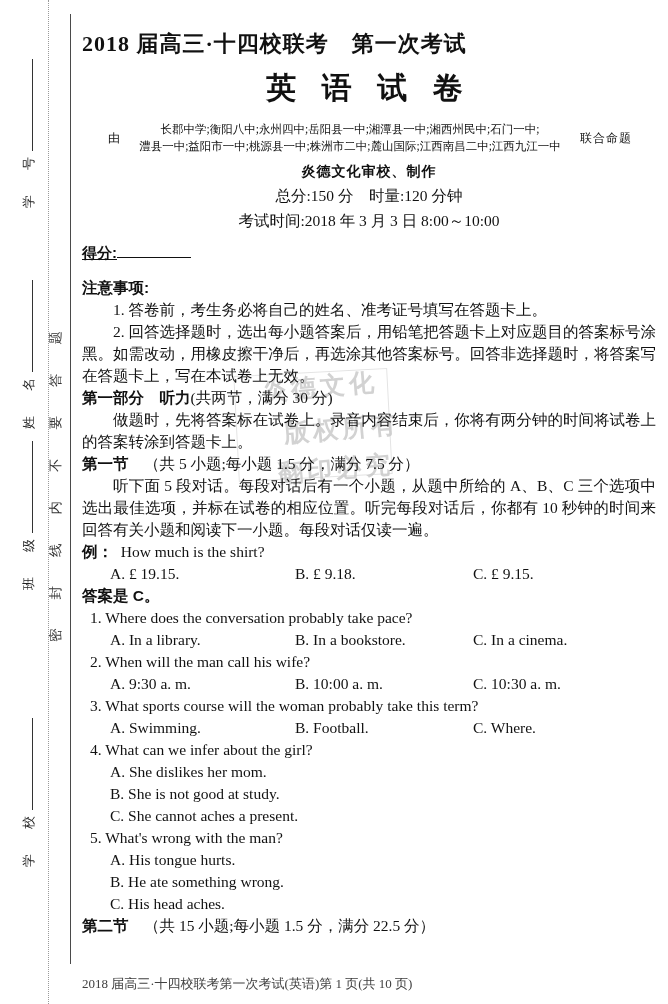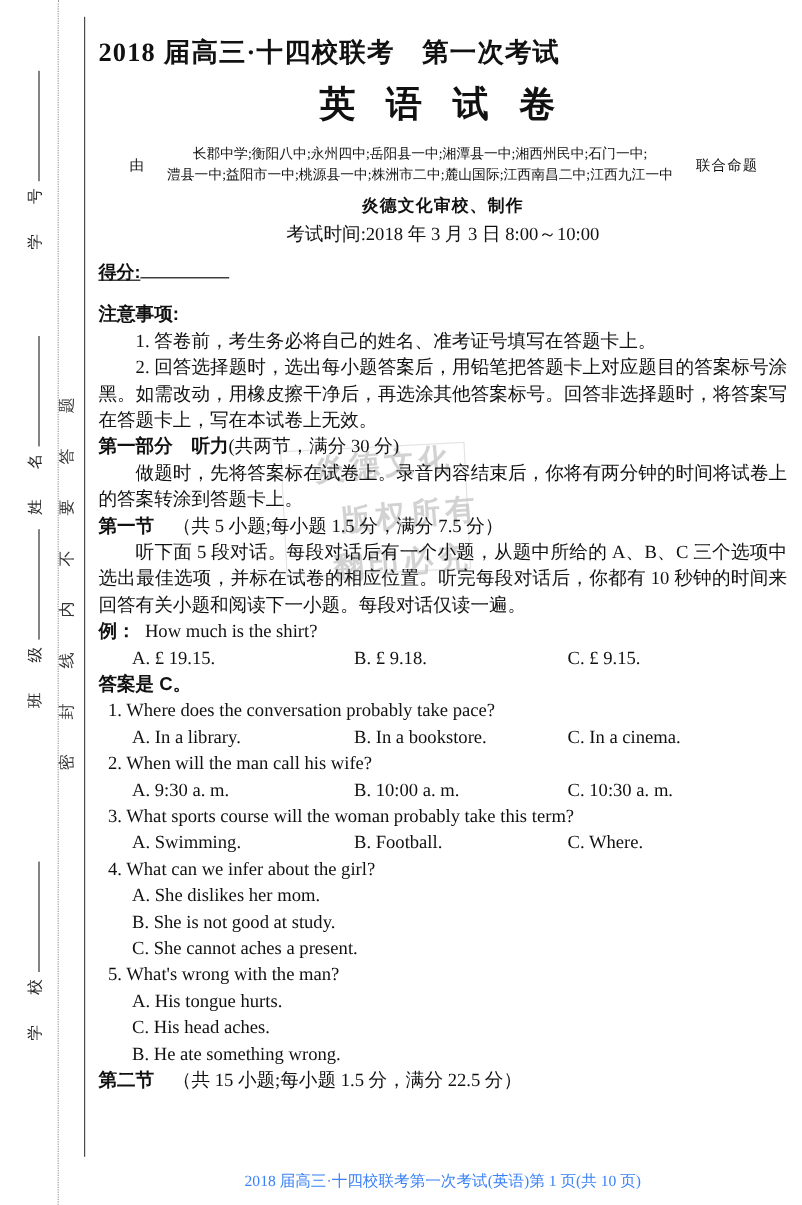--- a/index.html
+++ b/index.html
@@ -55,22 +55,22 @@
   p{margin:0;}
   .para{text-indent:2em;text-align:justify;}
   .question{padding-left:8px;}
   .opt-row{display:flex;padding-left:28px;}
   .opt-row .o1{width:185px;flex:0 0 auto;}
   .opt-row .o2{width:178px;flex:0 0 auto;}
   .opt-row .o3{flex:1 1 auto;}
   .opt-stack{padding-left:28px;}
   .heading .rest{font-weight:normal;font-family:"Liberation Serif","DejaVu Serif",serif;}
   .example-line .eng{font-weight:normal;font-family:"Liberation Serif","DejaVu Serif",serif;}
-  .footer{position:absolute;left:82px;top:975px;width:574px;text-align:center;
-    font-size:13px;color:#3b82f6;z-index:1;}
+  .footer{position:absolute;left:82px;top:975px;width:574px;
+    font-size:13px;color:#404040;z-index:1;}
 </style>
 </head>
 <body>
 
 <div class="wm-box"></div>
 <div class="watermark wm1">炎德文化</div>
 <div class="watermark wm2">版权所有</div>
 <div class="watermark wm3">翻印必究</div>
 
 <div class="dotted-line"></div>
@@ -88,20 +88,21 @@
   <div class="schools-row">
     <span class="by-label">由</span>
     <span class="schools-lines">
       <span style="display:block">长郡中学;衡阳八中;永州四中;岳阳县一中;湘潭县一中;湘西州民中;石门一中;</span>
       <span style="display:block">澧县一中;益阳市一中;桃源县一中;株洲市二中;麓山国际;江西南昌二中;江西九江一中</span>
     </span>
     <span class="joint-label">联合命题</span>
   </div>
 
   <div class="producer">炎德文化审校、制作</div>
+  <div class="totals">总分:150 分　时量:120 分钟</div>
   <div class="examtime">考试时间:2018 年 3 月 3 日 8:00～10:00</div>
 
   <div class="score-row">
     <span>得分:</span><span class="blank"></span>
   </div>
 
   <div class="bold-sans notice-title">注意事项:</div>
   <p class="para">1. 答卷前，考生务必将自己的姓名、准考证号填写在答题卡上。</p>
   <p class="para">2. 回答选择题时，选出每小题答案后，用铅笔把答题卡上对应题目的答案标号涂黑。如需改动，用橡皮擦干净后，再选涂其他答案标号。回答非选择题时，将答案写在答题卡上，写在本试卷上无效。</p>
 
@@ -143,21 +144,21 @@
   <p class="question">4. What can we infer about the girl?</p>
   <div class="opt-stack">
     <p>A. She dislikes her mom.</p>
     <p>B. She is not good at study.</p>
     <p>C. She cannot aches a present.</p>
   </div>
 
   <p class="question">5. What's wrong with the man?</p>
   <div class="opt-stack">
     <p>A. His tongue hurts.</p>
+    <p>B. He ate something wrong.</p>
     <p>C. His head aches.</p>
-    <p>B. He ate something wrong.</p>
   </div>
 
   <p class="heading"><span class="bold-sans">第二节</span><span class="rest">　（共 15 小题;每小题 1.5 分，满分 22.5 分）</span></p>
 
 </div>
 
 <div class="footer">2018 届高三·十四校联考第一次考试(英语)第 1 页(共 10 页)</div>
 
 </body></html>

